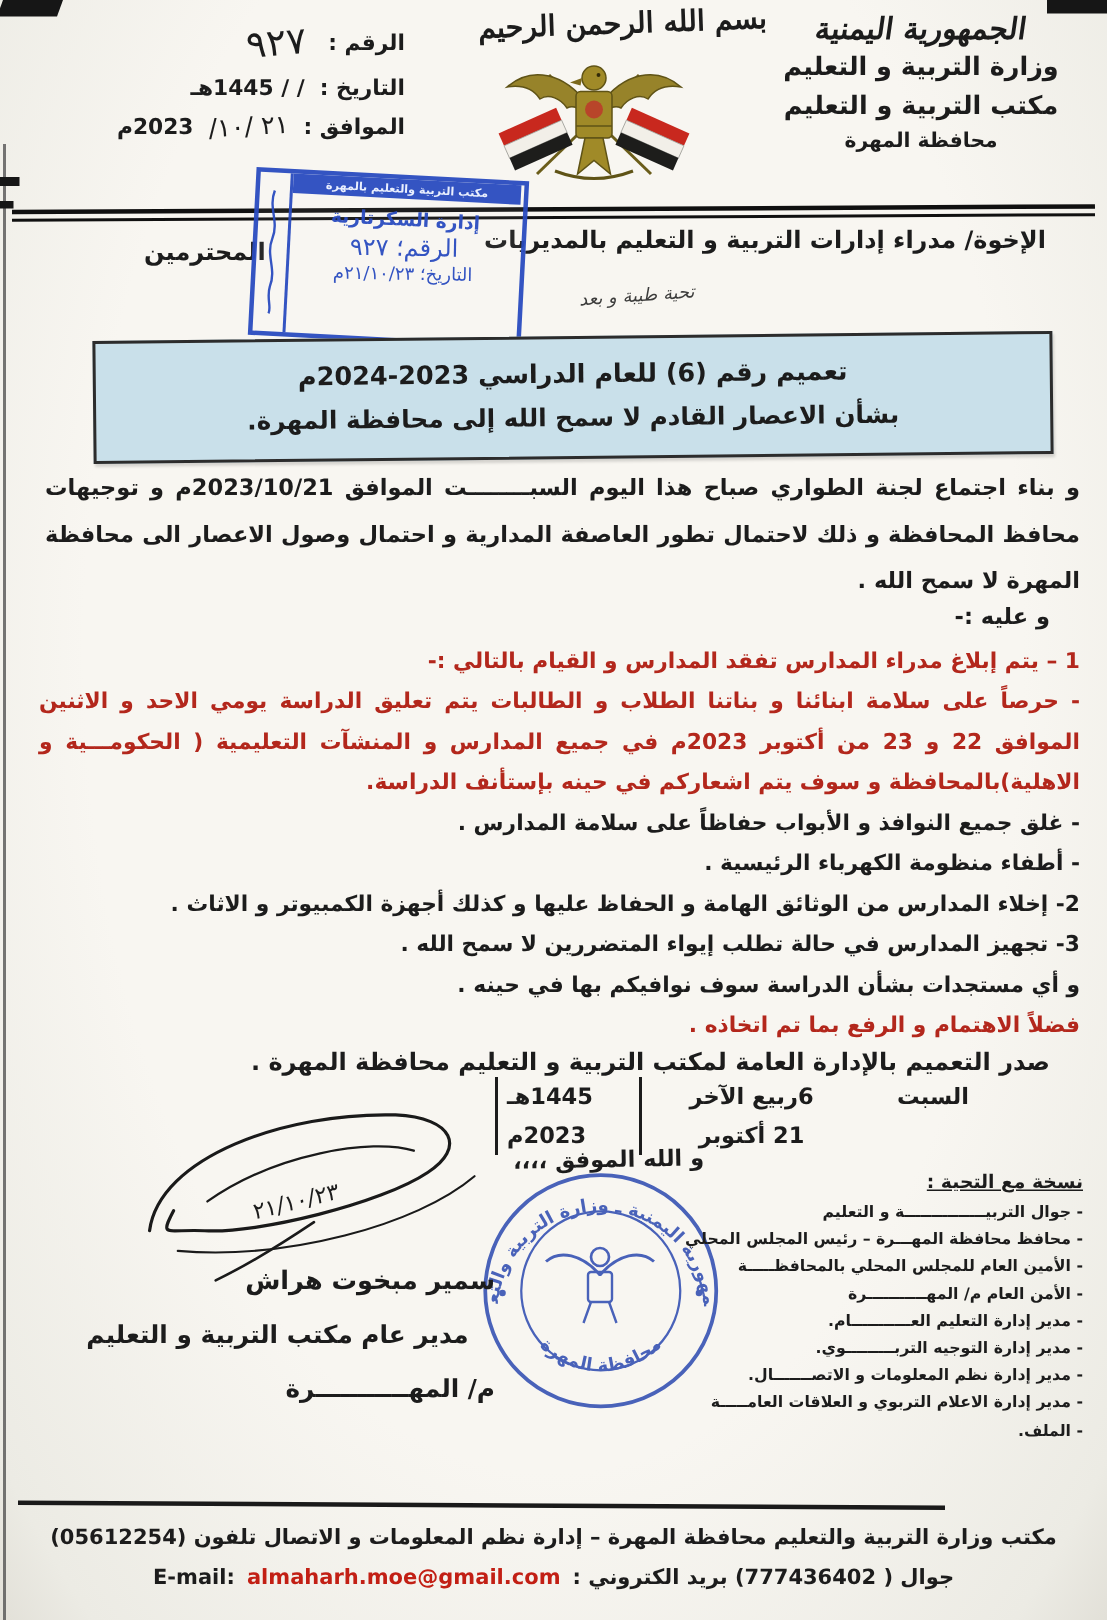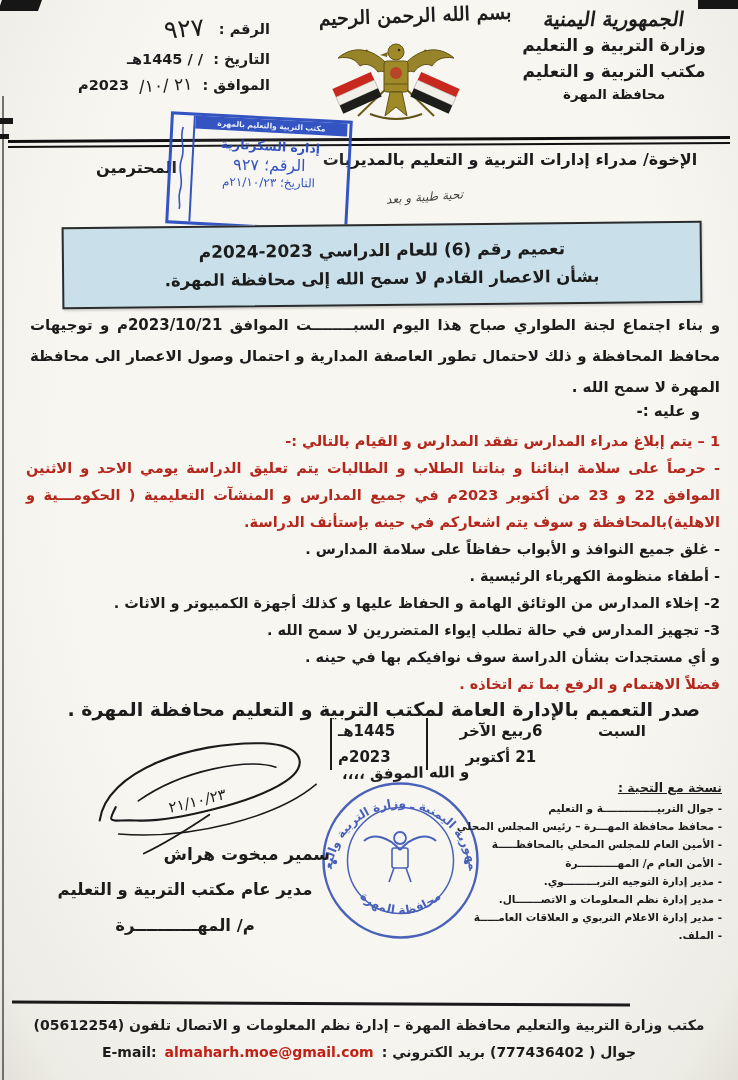--- a/index.html
+++ b/index.html
@@ -51,39 +51,39 @@
   .subject-l1{font-size:17px;font-weight:bold;line-height:30px;}
   .subject-l2{font-size:16.5px;font-weight:bold;line-height:28px;}
 
   .body-intro{left:30px;top:310px;width:690px;font-size:15px;font-weight:bold;line-height:31px;text-align:justify;}
   .therefore{right:38px;top:402px;font-size:15px;font-weight:bold;}
 
   .directives{left:26px;top:428px;width:694px;font-size:14.5px;font-weight:bold;line-height:27px;text-align:right;}
   .red{color:#b3271c;}
   .just{text-align:justify;}
 
-  .issued-line{right:38px;top:698px;width:648px;font-size:19px;font-weight:bold;text-align:right;}
+  .issued-line{right:38px;top:698px;width:648px;font-size:16px;font-weight:bold;text-align:right;}
 
   .date-grid{left:330px;top:718px;display:grid;grid-template-columns:78px 148px 96px;direction:rtl;font-size:15px;font-weight:bold;}
   .dg-cell{padding:1px 6px;line-height:24px;}
   .dg-sep{border-left:2px solid #1c1c1c;}
   .dg-c1{text-align:right;}
   .dg-c2{text-align:center;}
   .dg-c3{text-align:left;}
 
   .closing{left:342px;top:764px;font-size:15px;font-weight:bold;transform:rotate(-1deg);}
 
   .round-stamp{left:318px;top:778px;opacity:.85;}
 
   .sig-block{left:40px;top:732px;width:310px;}
   .sig-svg{position:absolute;left:40px;top:0;transform:rotate(-6deg);}
   .sig-date{position:absolute;left:128px;top:60px;font-size:15px;transform:rotate(-14deg) skewX(-6deg);}
   .sig-name{position:absolute;left:0;top:112px;width:290px;text-align:right;font-size:17px;font-weight:800;}
   .sig-title1{position:absolute;left:0;top:148px;width:290px;text-align:center;font-size:16.5px;font-weight:800;}
-  .sig-title2{position:absolute;left:0;top:184px;width:290px;text-align:center;font-size:16.5px;font-weight:800;letter-spacing:1px;}
+  .sig-title2{position:absolute;left:0;top:184px;width:290px;text-align:right;font-size:16.5px;font-weight:800;letter-spacing:1px;}
 
   .dist{left:398px;top:780px;width:324px;text-align:right;}
   .dist-title{font-size:12.5px;font-weight:bold;text-decoration:underline;margin-bottom:4px;}
   .dist-item{font-size:10.5px;font-weight:bold;line-height:18.2px;white-space:nowrap;overflow:hidden;}
   .dist-item::before{content:"- ";}
 
   .footer-rule{left:12px;top:1002px;width:618px;height:2.5px;background:#1a1a1a;transform:rotate(0.3deg);}
   .footer{left:28px;top:1012px;width:682px;text-align:center;font-size:14px;font-weight:bold;line-height:27px;}
   .footer-line2{display:flex;justify-content:center;gap:8px;direction:rtl;align-items:baseline;}
   .email{color:#c21f14;direction:ltr;unicode-bidi:embed;}
@@ -240,20 +240,21 @@
     <div class="sig-title1 rtl">مدير عام مكتب التربية و التعليم</div>
     <div class="sig-title2 rtl">م/ المهـــــــــــرة</div>
   </div>
 
   <div class="abs dist rtl">
     <div class="dist-title">نسخة مع التحية :</div>
     <div class="dist-item">جوال التربيـــــــــــــــة و التعليم</div>
     <div class="dist-item">محافظ محافظة المهـــرة – رئيس المجلس المحلي</div>
     <div class="dist-item">الأمين العام للمجلس المحلي بالمحافظـــــة</div>
     <div class="dist-item">الأمن العام م/ المهـــــــــــرة</div>
+    <div class="dist-item">مدير إدارة التعليم العـــــــــــام.</div>
     <div class="dist-item">مدير إدارة التوجيه التربـــــــــوي.</div>
     <div class="dist-item">مدير إدارة نظم المعلومات و الاتصـــــــال.</div>
     <div class="dist-item">مدير إدارة الاعلام التربوي و العلاقات العامـــــة</div>
     <div class="dist-item">الملف.</div>
   </div>
 
   <div class="abs footer-rule"></div>
   <div class="abs footer rtl">
     <div>مكتب وزارة التربية والتعليم محافظة المهرة – إدارة نظم المعلومات و الاتصال تلفون (05612254)</div>
     <div class="footer-line2">

